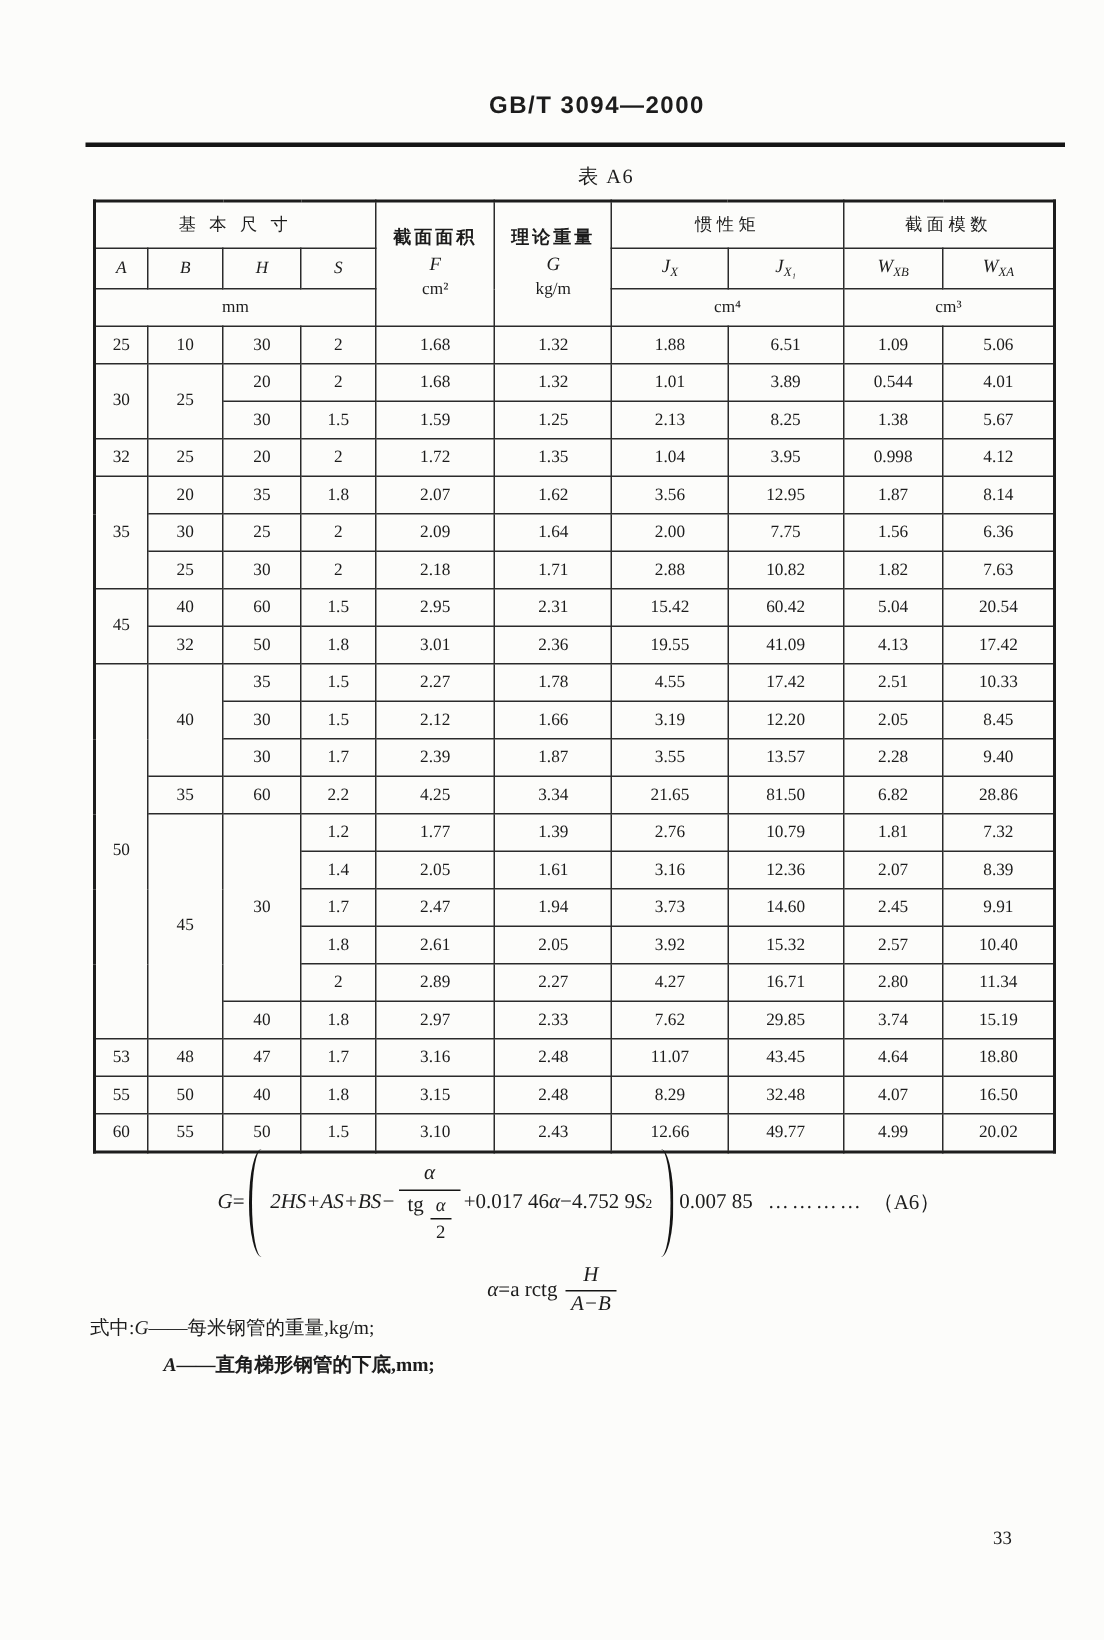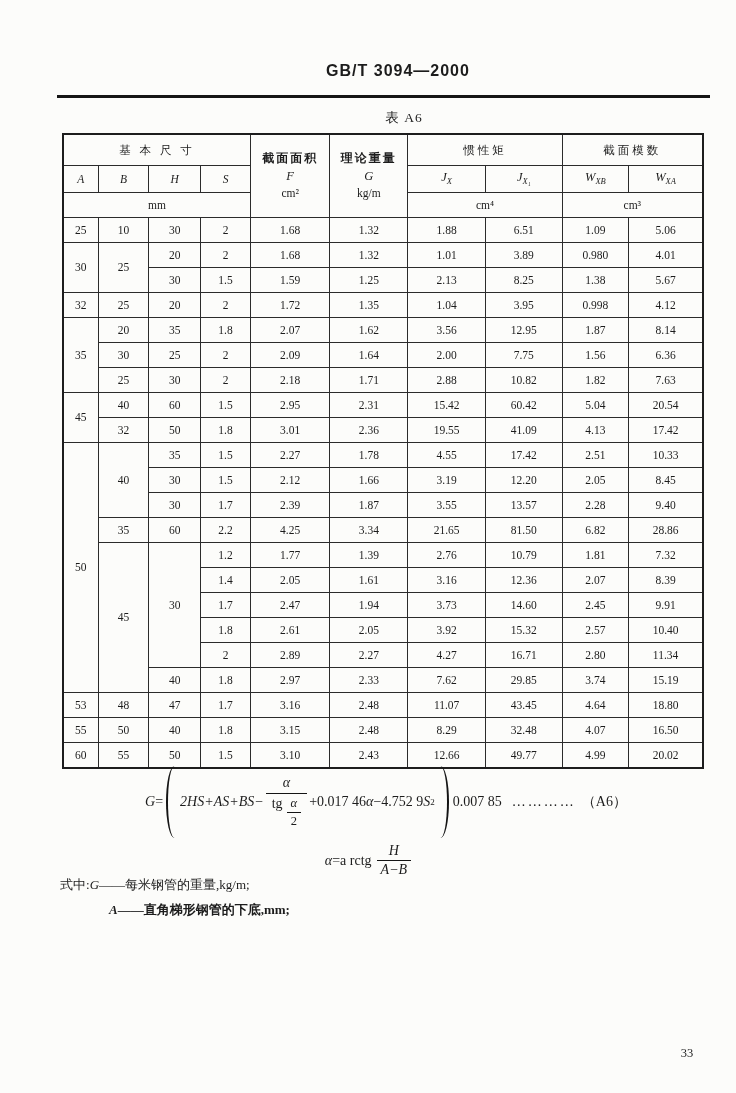--- a/index.html
+++ b/index.html
@@ -75,21 +75,21 @@
     display:flex; justify-content:center; align-items:center;
     font-size:14px;
   }
 
   
   .legend { top:872px; left:60px; font-size:13px; line-height:25px; }
   .legend .row { white-space:nowrap; }
   .legend .row.cont { padding-left:49px;font-weight:bold; }
   .legend .sym { font-size:13px; }
 
-  .page-number { top:1046px; left:662px; width:50px; text-align:center; font-size:12.5px; }
+  .page-number { top:1018px; left:662px; width:50px; text-align:left; font-size:12.5px; }
 </style>
 </head>
 <body>
 
 <div class="abs doc-number">GB/T 3094—2000</div>
 <div class="abs top-rule"></div>
 <div class="abs table-title">表 A6</div>
 
 <div class="abs tbl-wrap">
   <table class="main">
@@ -152,21 +152,21 @@
         </tr>
         <tr>
           <td rowspan="2">30</td>
           <td rowspan="2">25</td>
           <td>20</td>
           <td>2</td>
           <td>1.68</td>
           <td>1.32</td>
           <td>1.01</td>
           <td>3.89</td>
-          <td>0.980</td>
+          <td>0.544</td>
           <td>4.01</td>
         </tr>
         <tr>
           <td>30</td>
           <td>1.5</td>
           <td>1.59</td>
           <td>1.25</td>
           <td>2.13</td>
           <td>8.25</td>
           <td>1.38</td>

